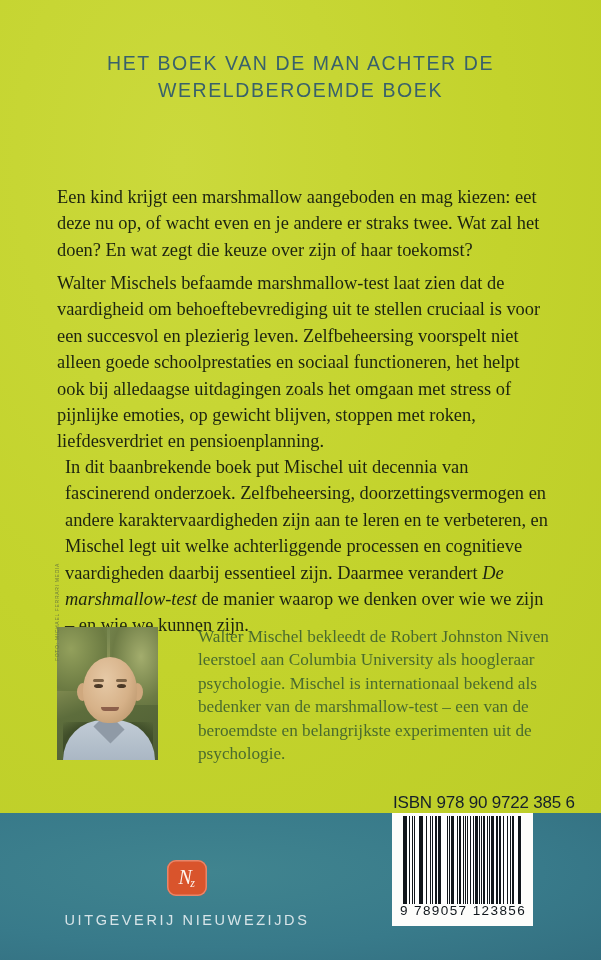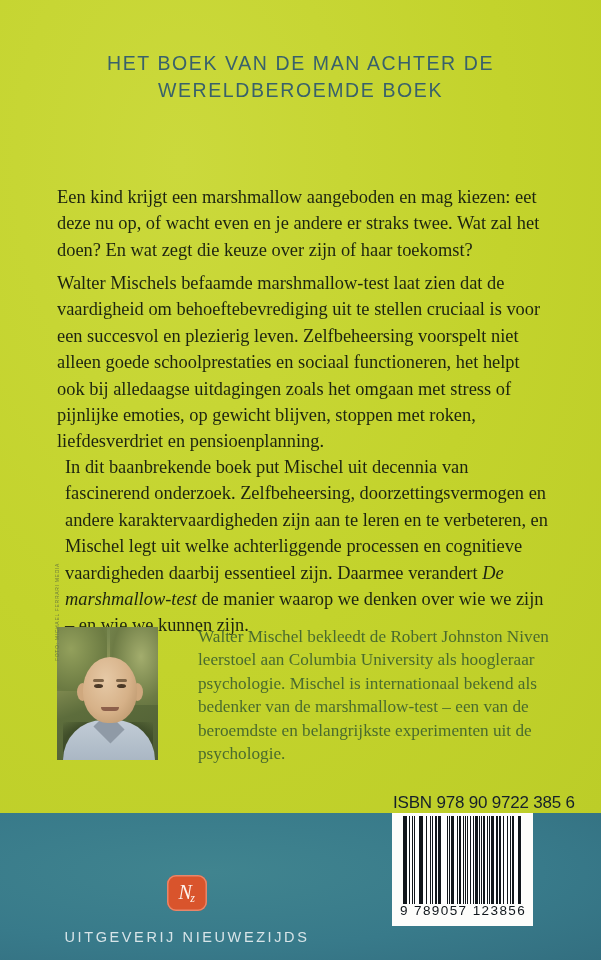--- a/index.html
+++ b/index.html
@@ -228,21 +228,21 @@
   .publisher {
     position: absolute;
     left: 57px;
     top: 857px;
     width: 260px;
     text-align: center;
   }
   .pub-logo {
     width: 40px;
     height: 36px;
-    margin: 18px auto;
+    margin: 3px auto;
     border-radius: 9px;
     background: #d9542c;
     position: relative;
     box-shadow: inset 0 0 0 1.5px #e8866a;
   }
   .pub-logo .mark {
     position: absolute;
     left: 0; right: 0; top: 50%;
     transform: translateY(-52%);
     text-align: center;

